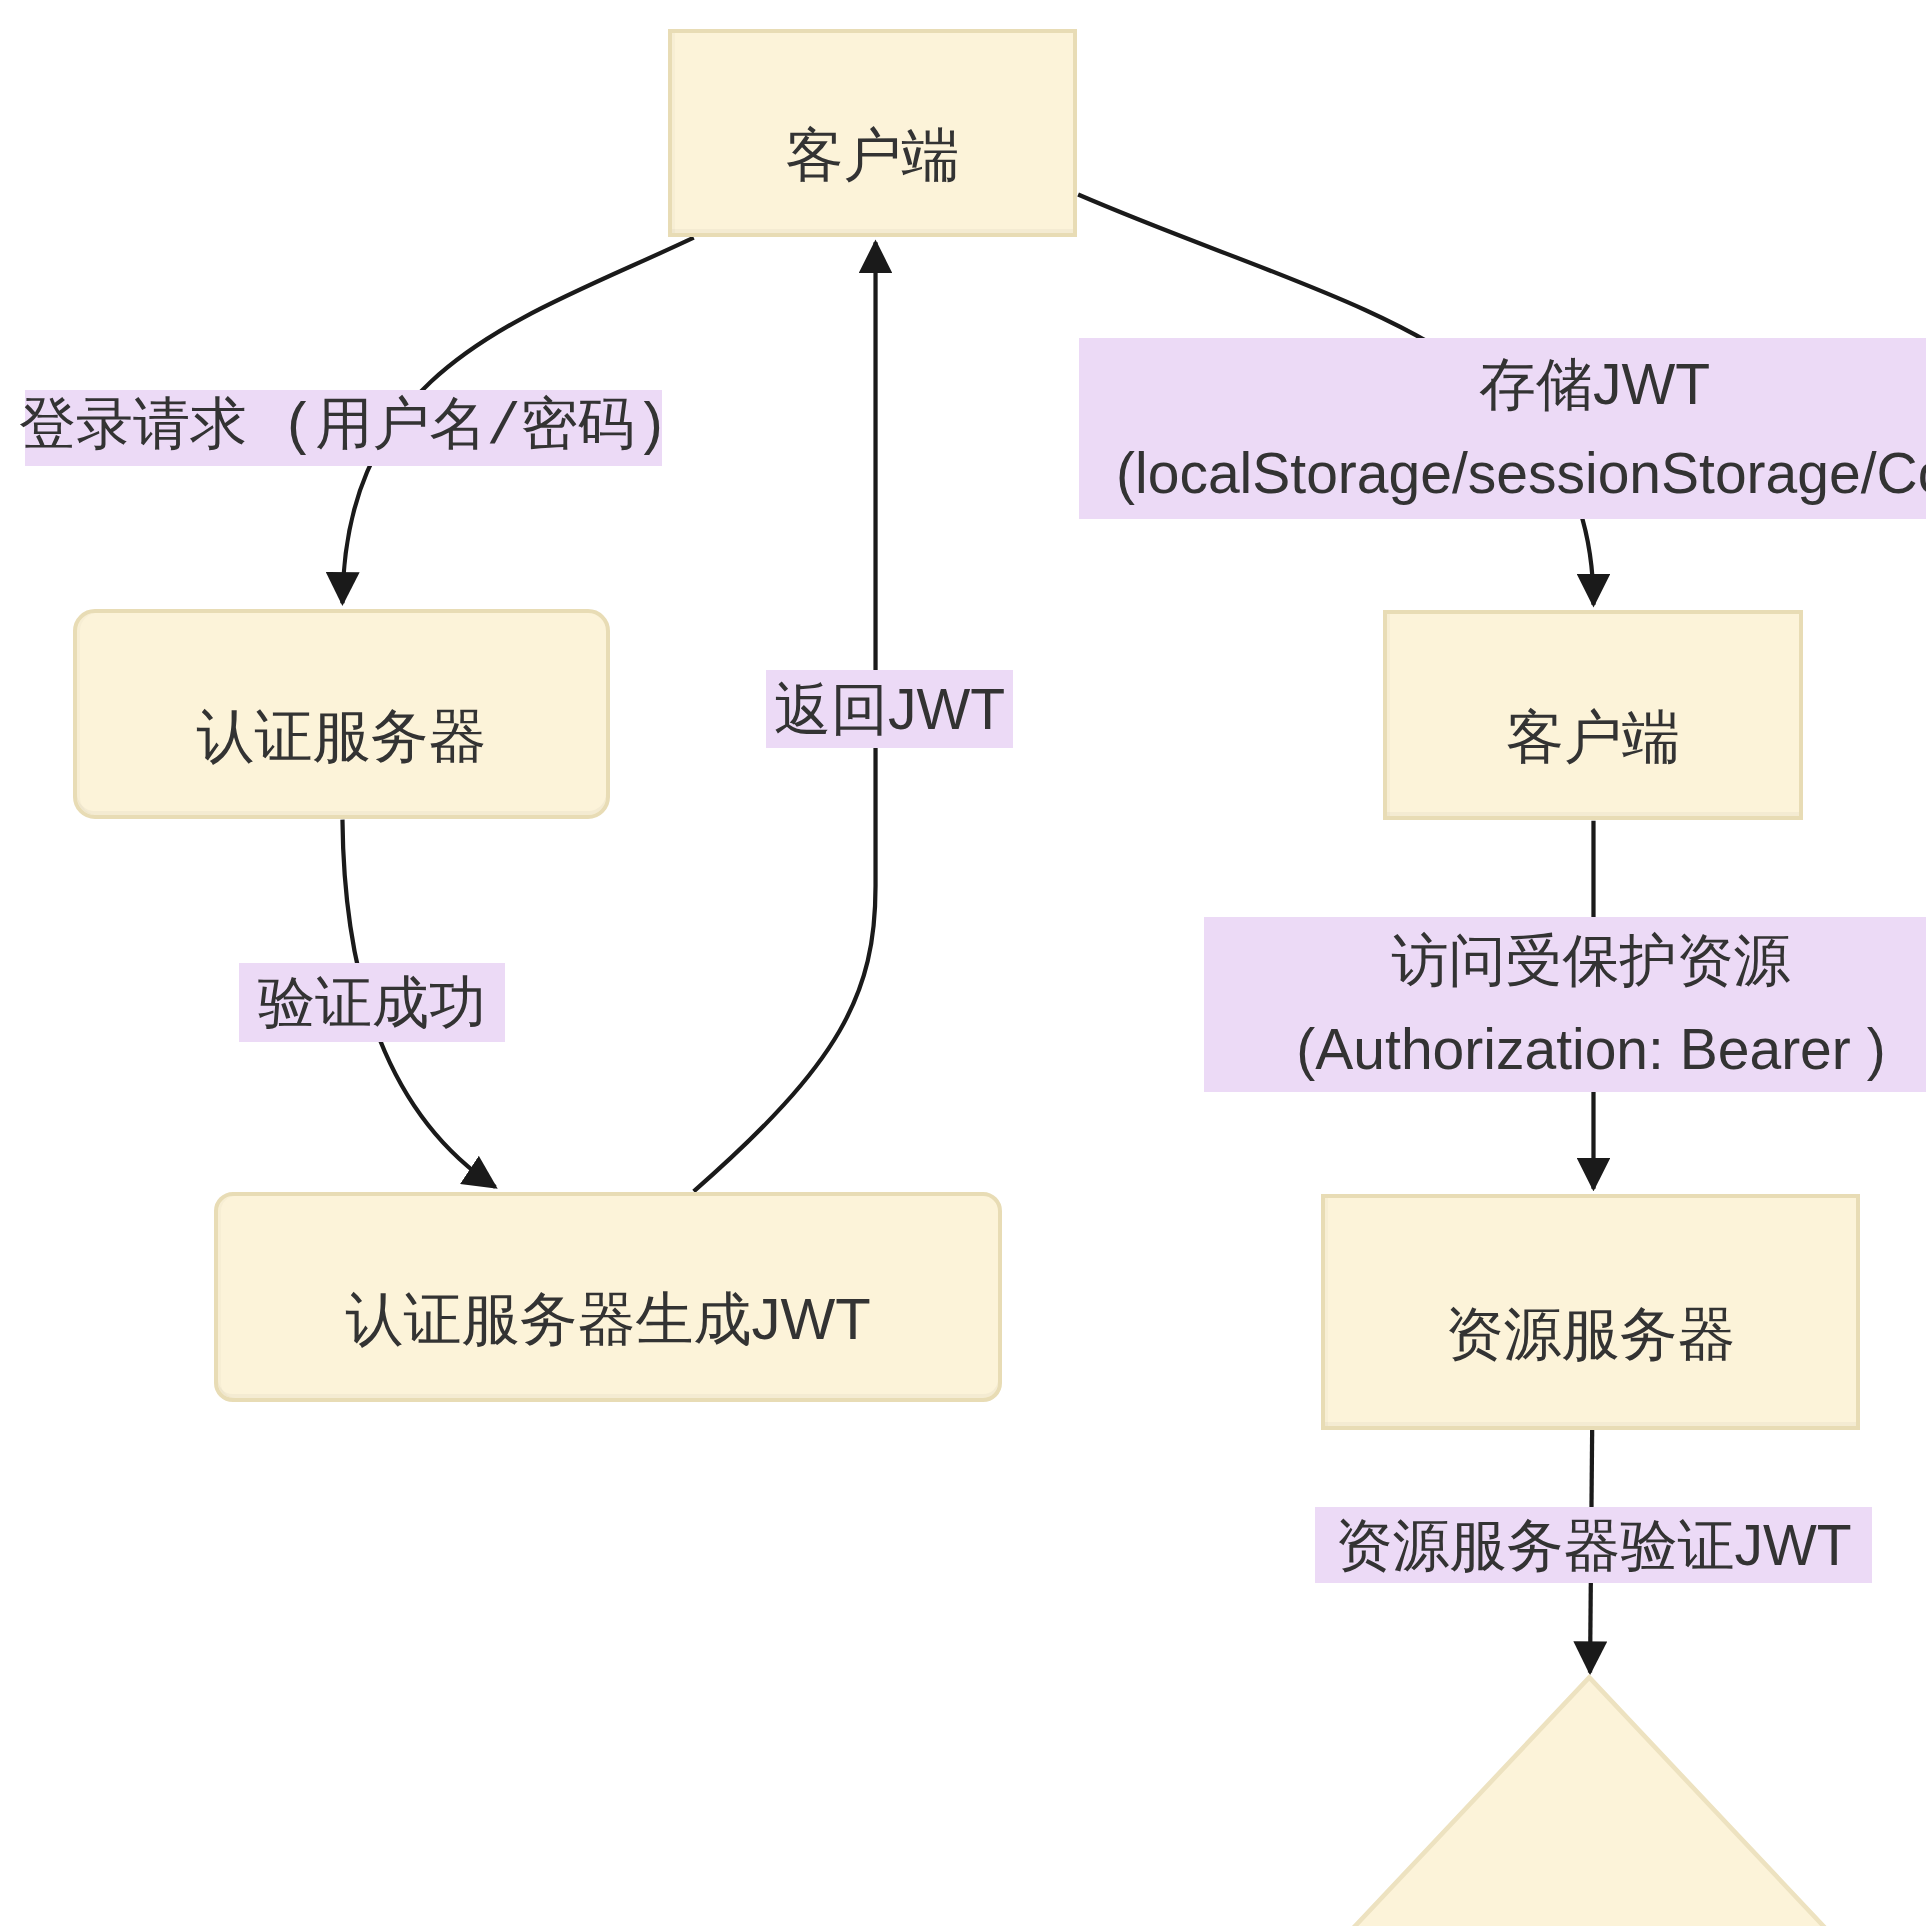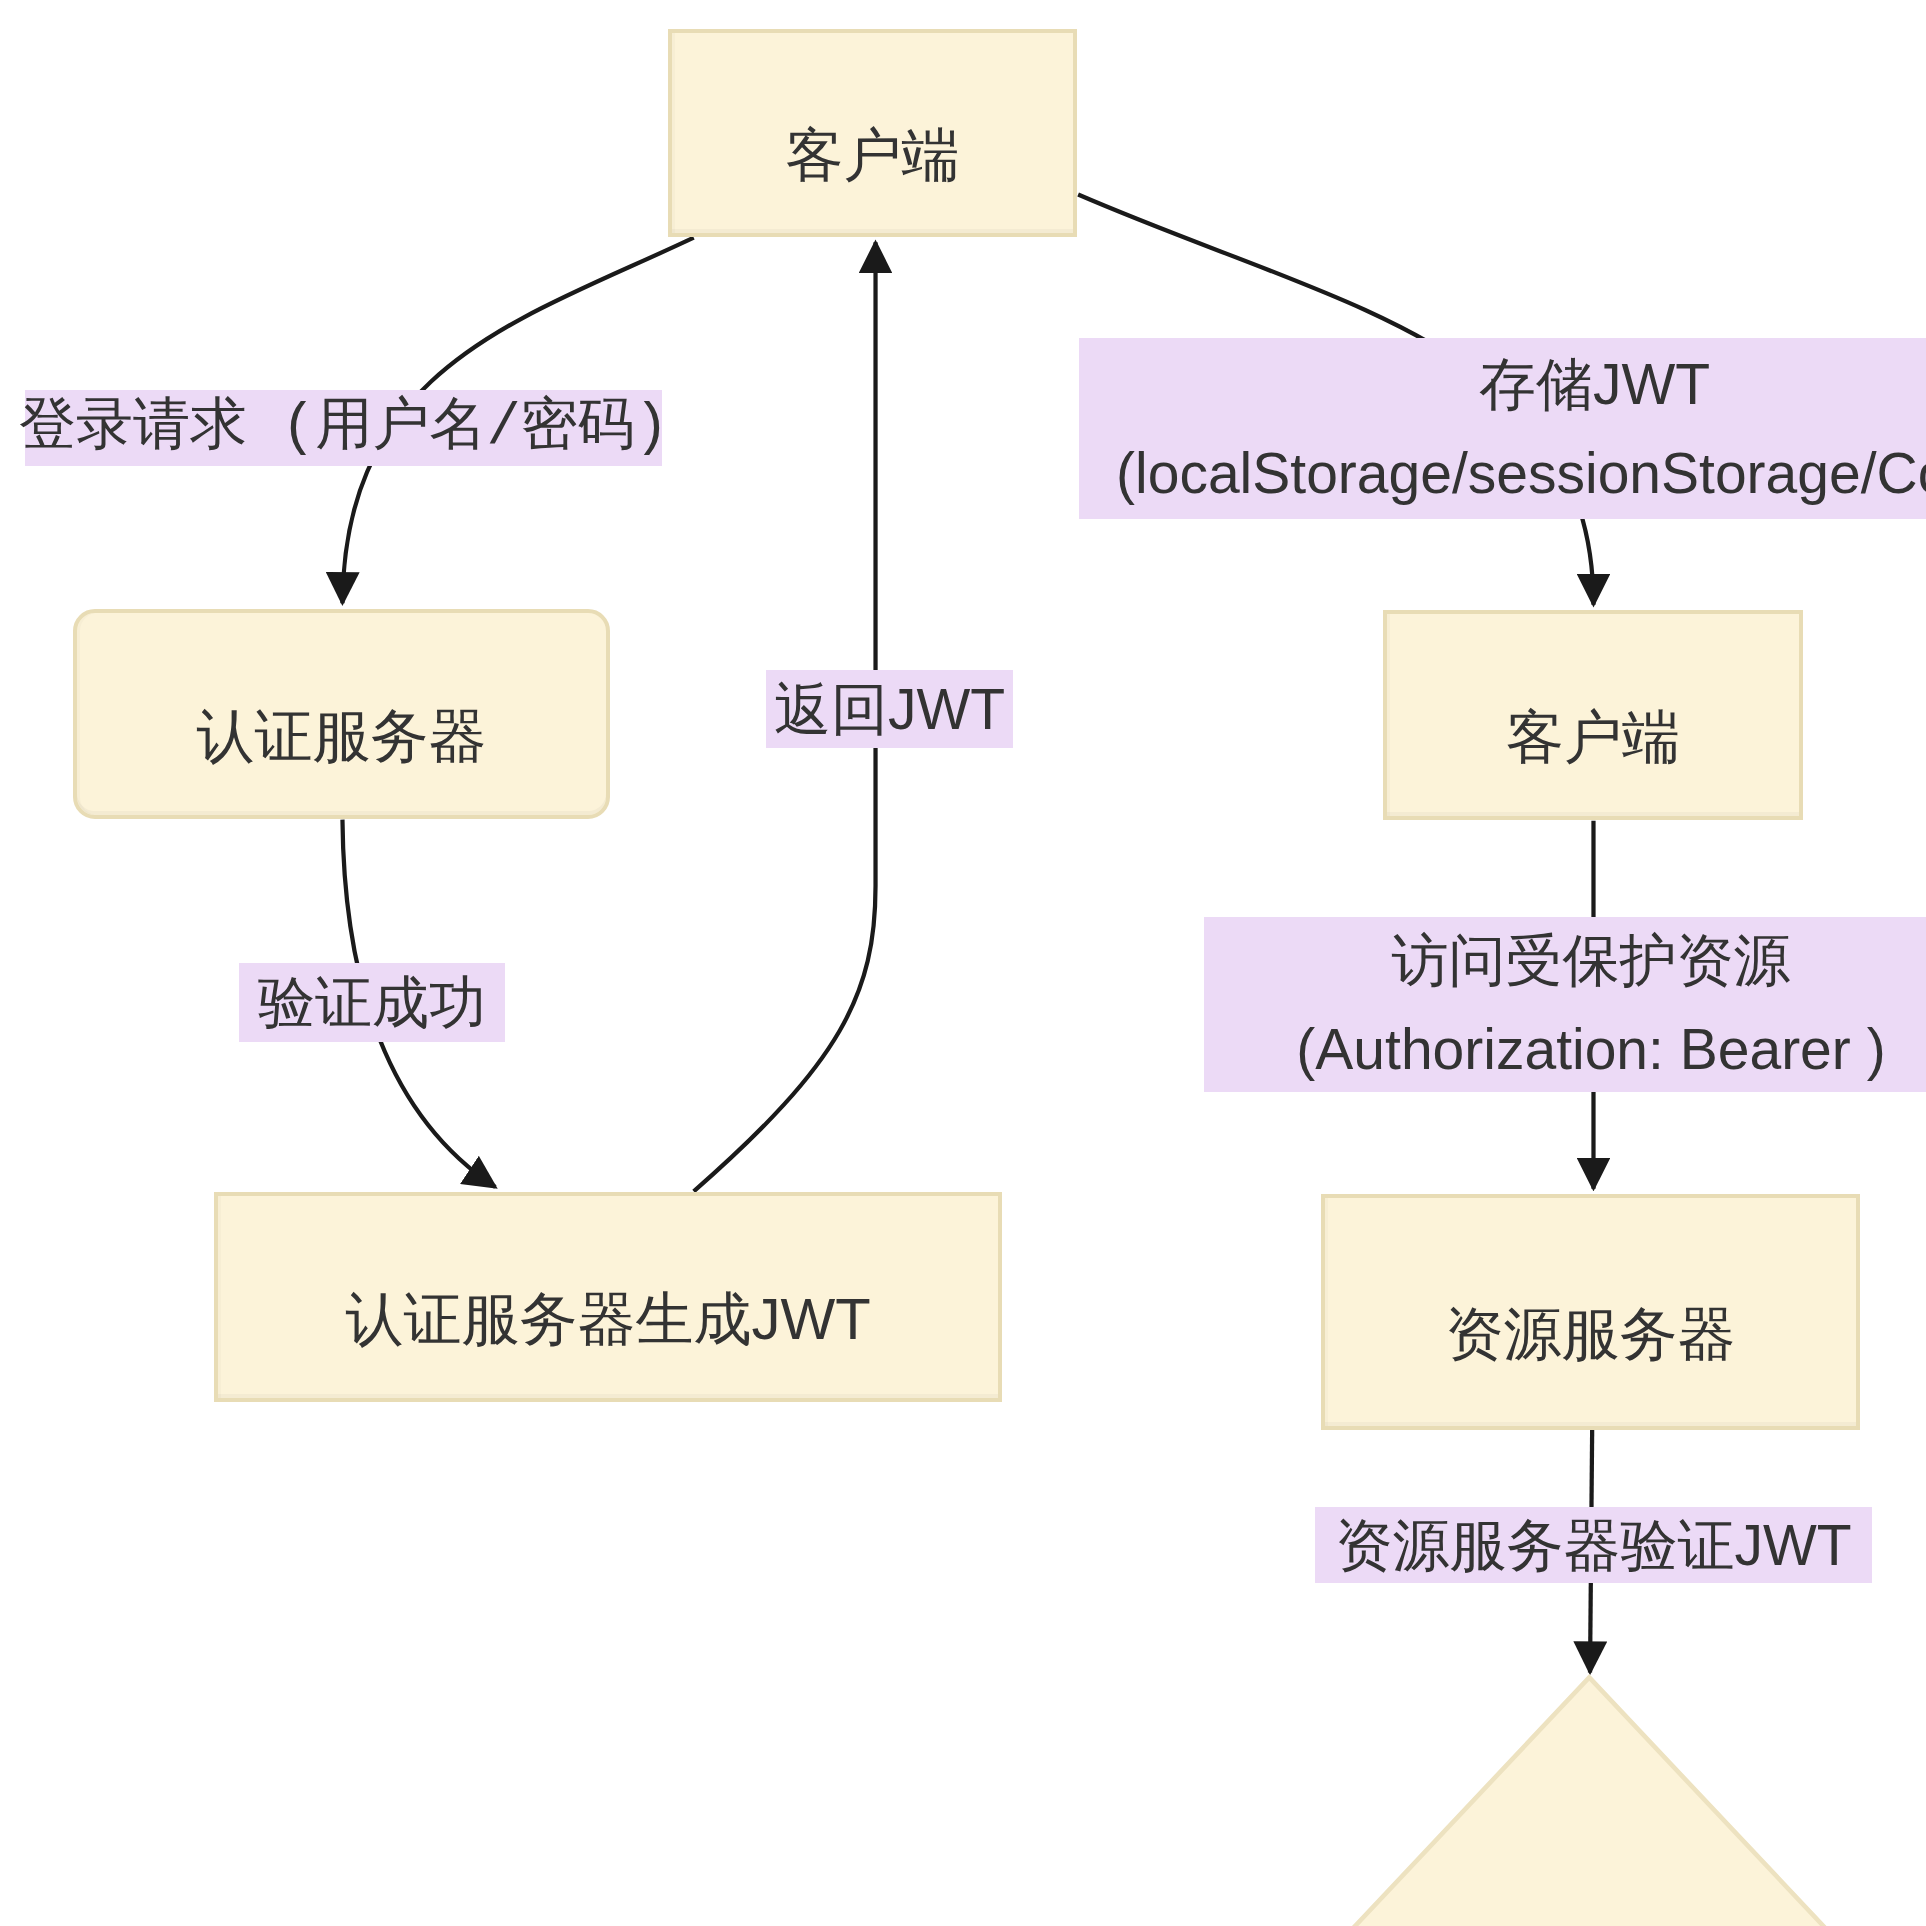--- a/index.html
+++ b/index.html
@@ -95,21 +95,21 @@
   </div>
 
   <div class="node" style="left:73px; top:609px; width:537px; height:210px;border-radius:22px;">
     <span class="nline">认证服务器</span>
   </div>
 
   <div class="node" style="left:1383px; top:610px; width:420px; height:210px;">
     <span class="nline">客户端</span>
   </div>
 
-  <div class="node" style="left:214px; top:1192px; width:788px; height:210px;">
+  <div class="node" style="left:214px; top:1192px; width:788px; height:210px;border-radius:19px;">
     <span class="nline">认证服务器生成JWT</span>
   </div>
 
   <div class="node" style="left:1321px; top:1194px; width:539px; height:236px;">
     <span class="nline">资源服务器</span>
   </div>
 
   <div class="decision-text">JWT有效？</div>
 
   <div class="elabel" style="left:25.4px; top:390px; width:637px; height:76px;font-family:Liberation Mono, monospace;">

